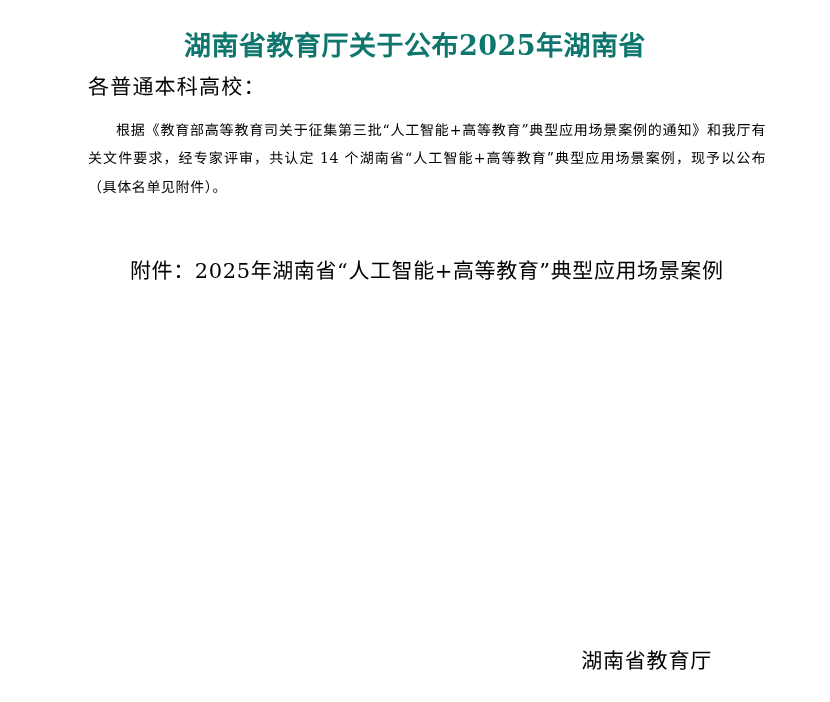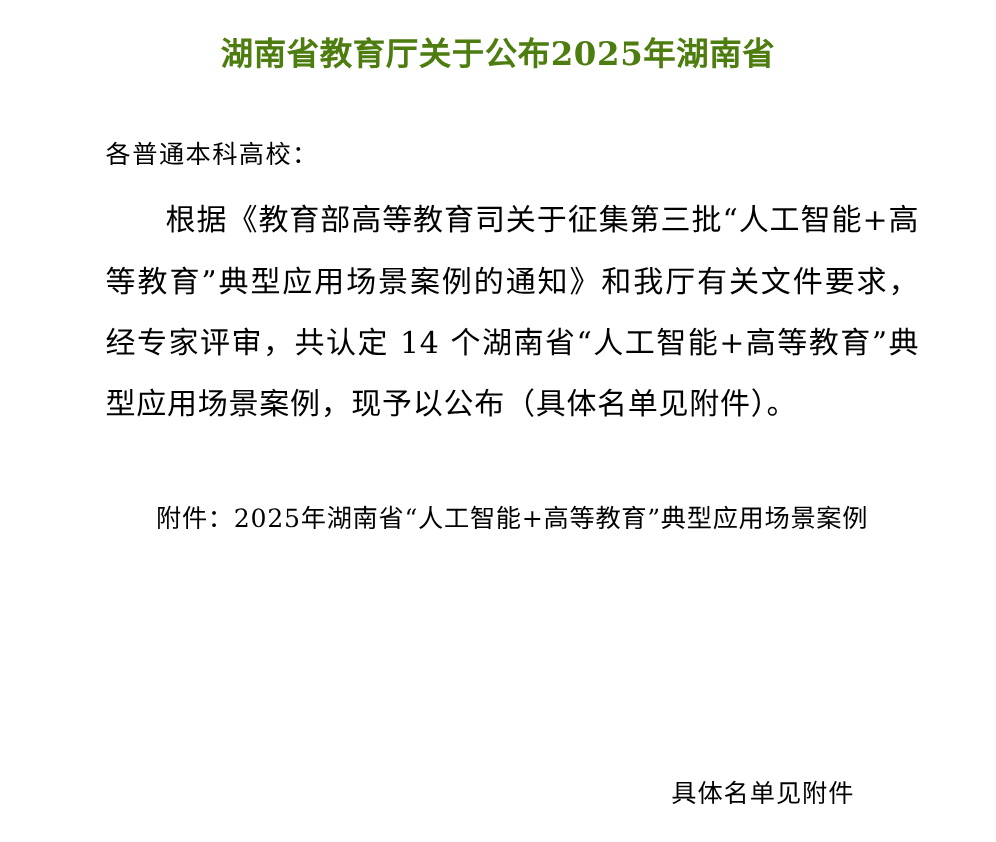--- a/index.html
+++ b/index.html
@@ -23,38 +23,37 @@
   }
   .doc-title {
     margin: 0;
     padding-top: 24px;
     text-align: center;
     font-family: "DejaVu Serif", "Liberation Serif", serif;
     font-weight: bold;
     font-size: 27px;
     line-height: 1.62;
     letter-spacing: 0.5px;
-    color: #4d7c0f;
+    color: #0f766e;
   }
   .doc-title .title-line {
     display: block;
     white-space: nowrap;
   }
   .body-block {
-    margin-top: 42px;
     padding: 0 64px 0 88px;
   }
   .salutation {
     font-size: 21px;
     line-height: 1.9;
     letter-spacing: 1.2px;
   }
   .para {
     margin-top: 8px;
-    font-size: 25px;
+    font-size: 14px;
     line-height: 2.05;
     letter-spacing: 0.6px;
     text-align: justify;
     text-justify: inter-ideograph;
     text-indent: 2em;
   }
   .attachment-block {
     margin-top: 48px;
     padding: 0 44px 0 88px;
     font-size: 21px;
@@ -96,16 +95,16 @@
   <div class="body-block">
     <div class="salutation">各普通本科高校：</div>
     <p class="para">根据《教育部高等教育司关于征集第三批“人工智能+高等教育”典型应用场景案例的通知》和我厅有关文件要求，经专家评审，共认定 14 个湖南省“人工智能+高等教育”典型应用场景案例，现予以公布（具体名单见附件）。</p>
   </div>
 
   <div class="attachment-block">
     <div class="attachment-line-1">附件：2025年湖南省“人工智能+高等教育”典型应用场景案例</div>
   </div>
 
   <div class="signature-block">
-    <span class="signature-line">具体名单见附件</span>
+    <span class="signature-line">湖南省教育厅</span>
   </div>
 
 </div>
 
 </body></html>

